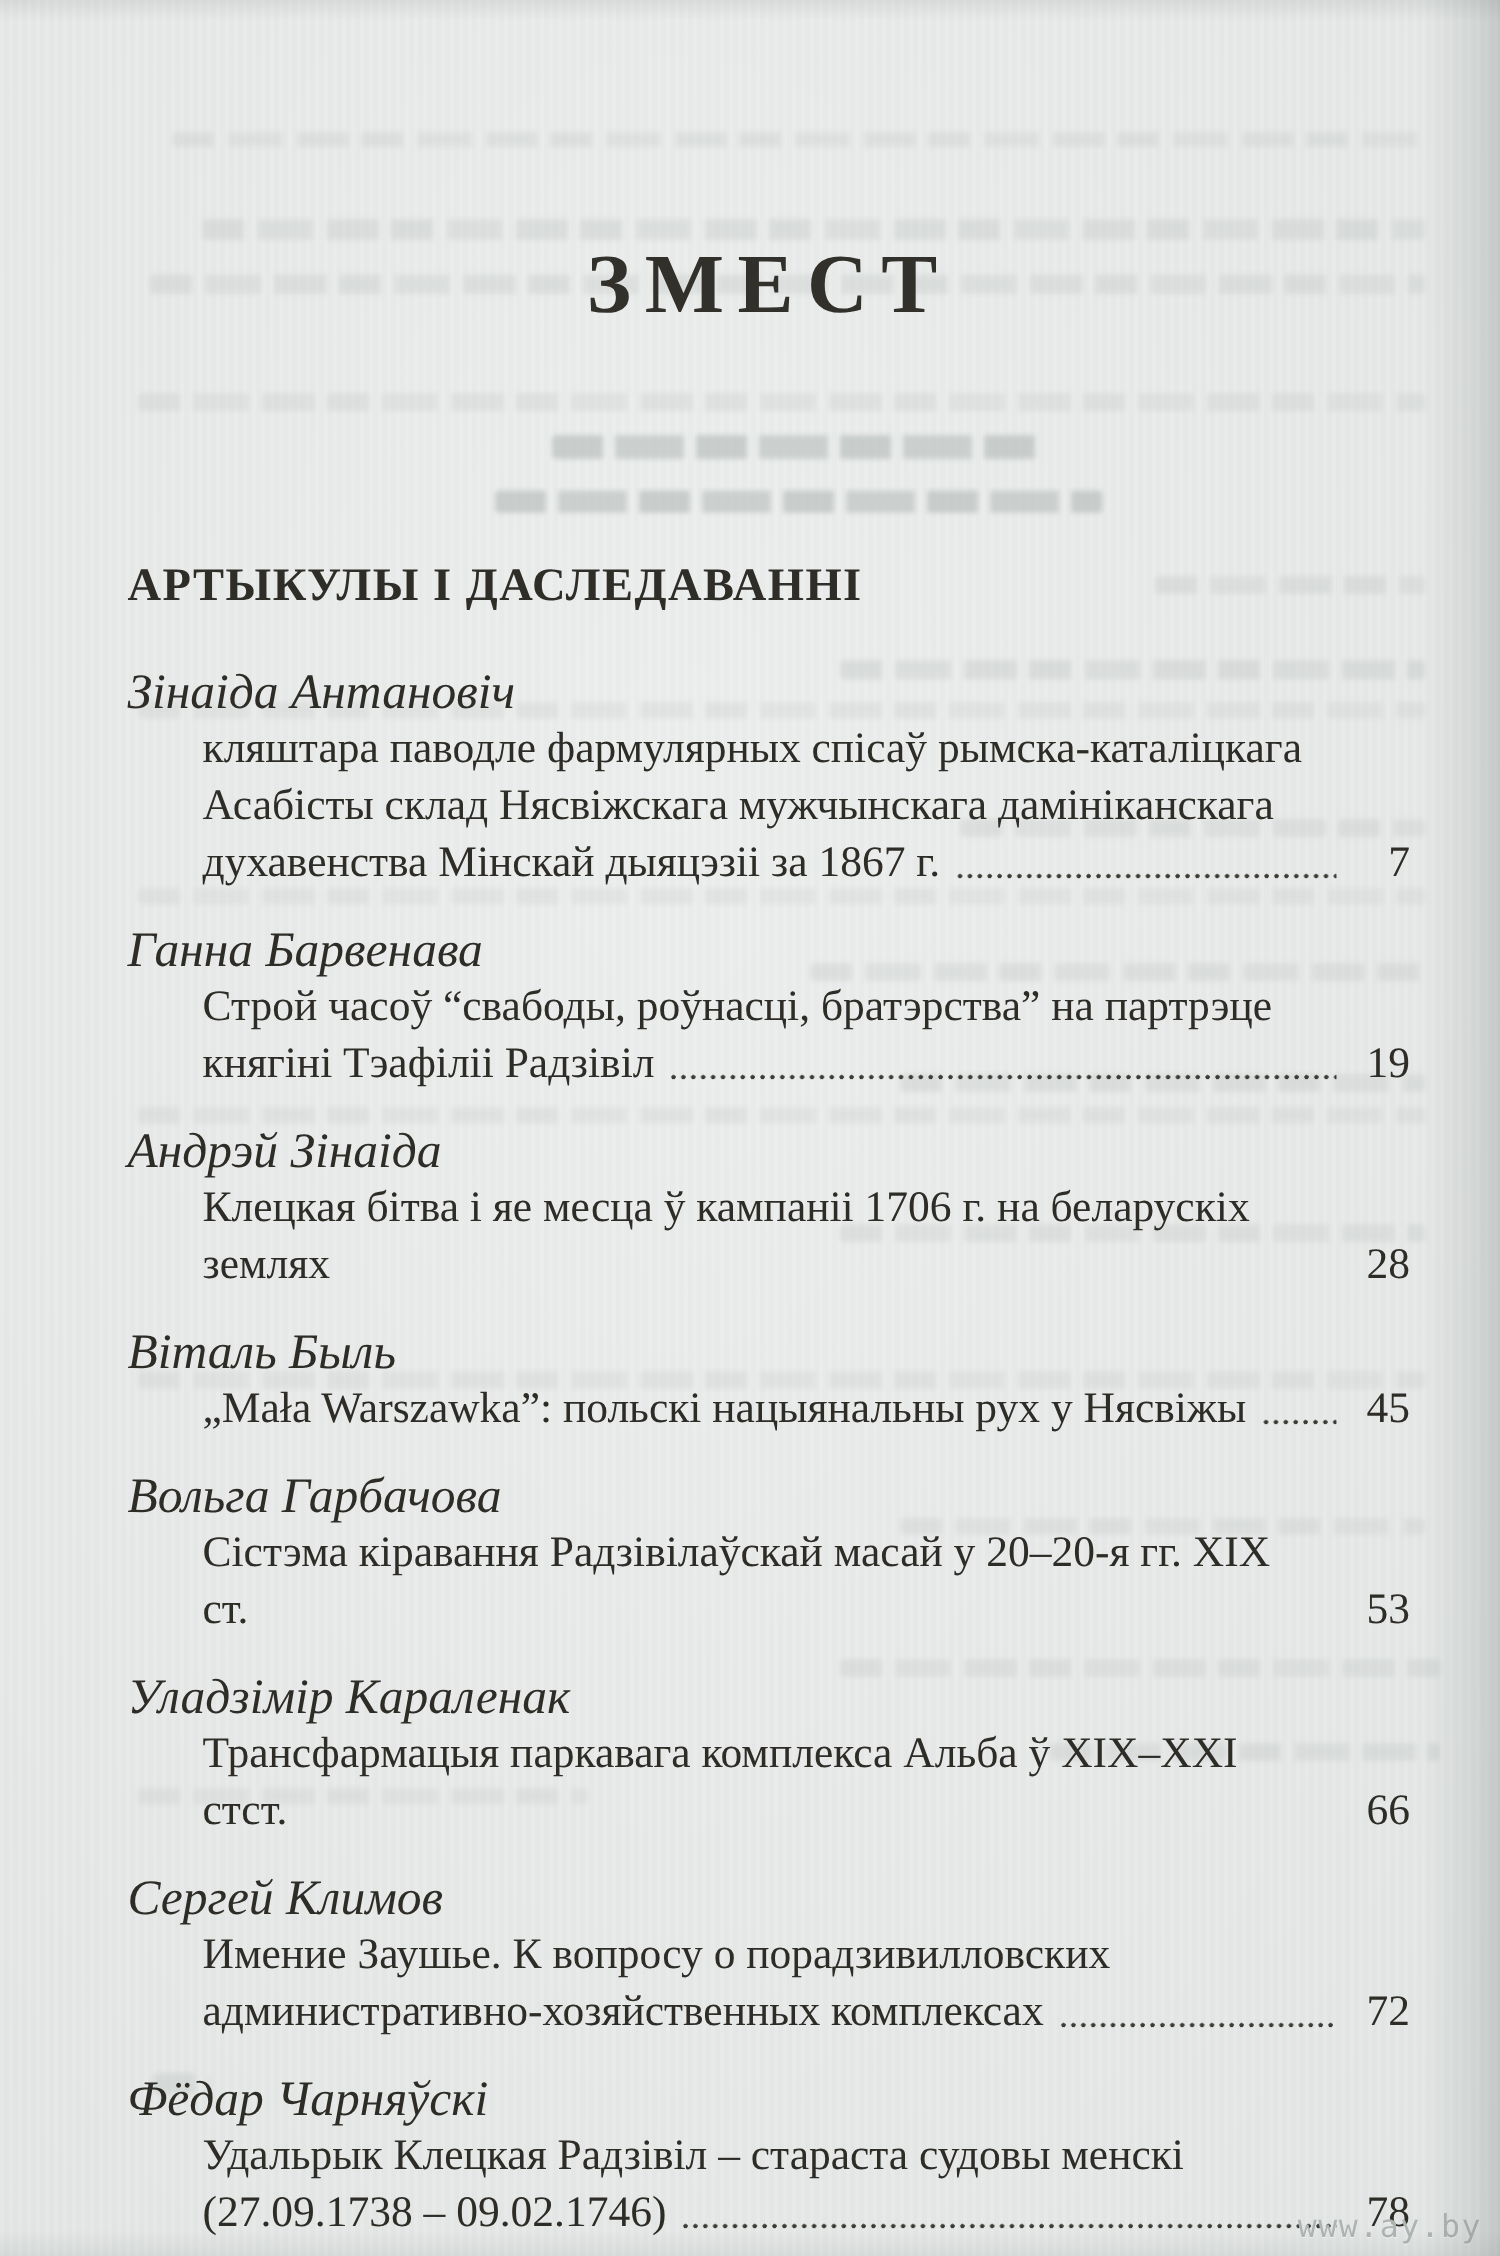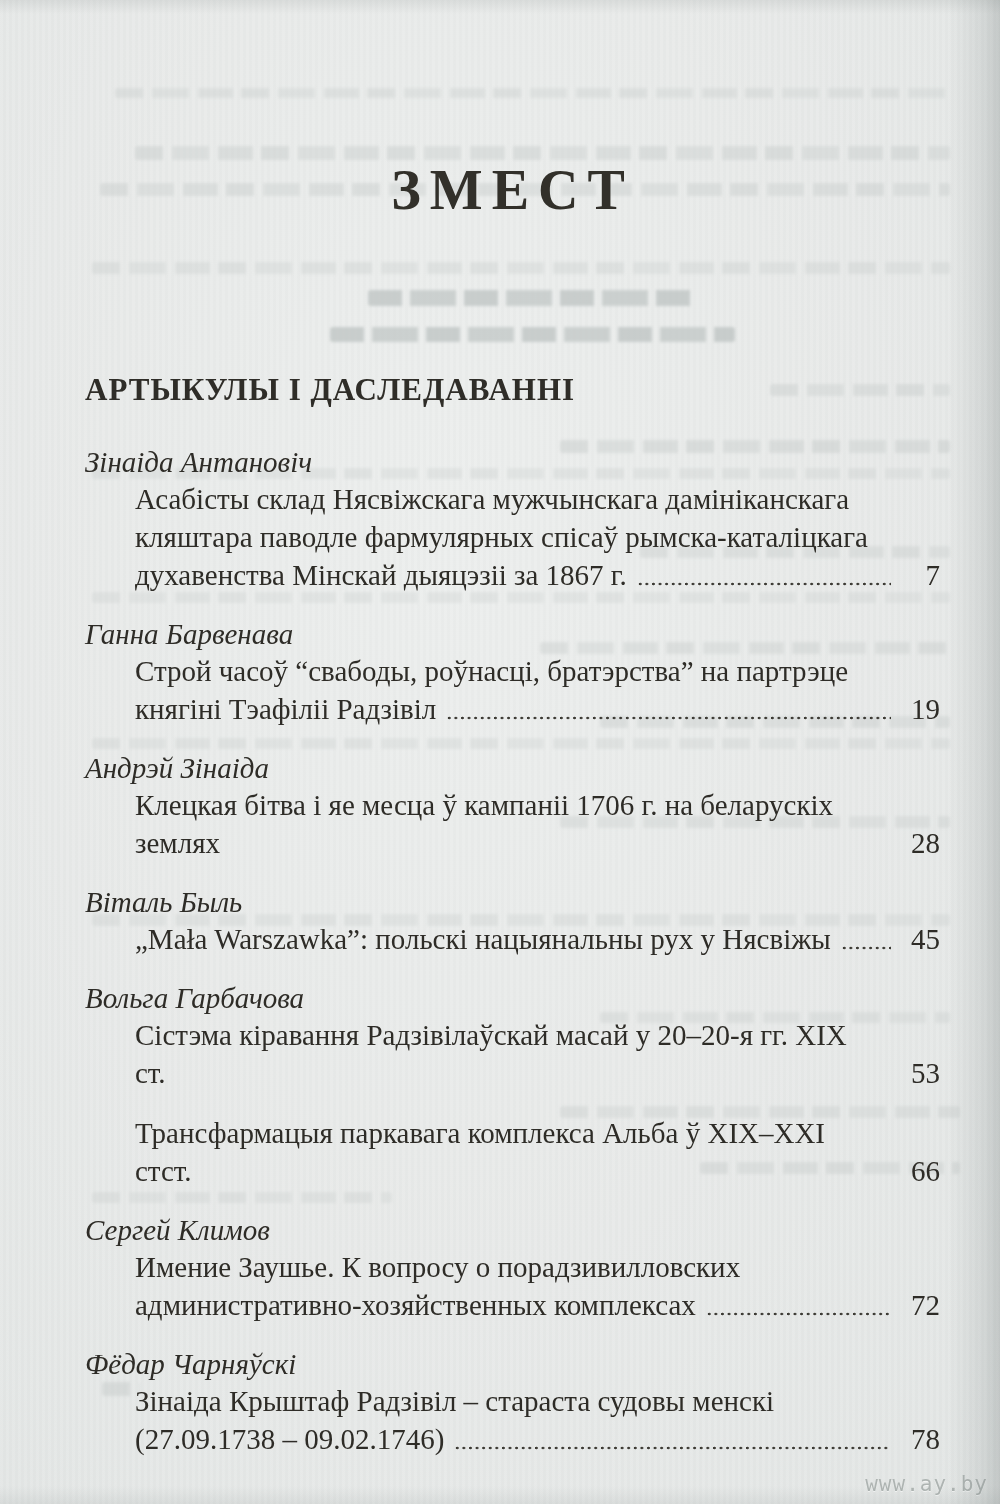--- a/index.html
+++ b/index.html
@@ -85,21 +85,21 @@
   }
 
   .toc-entries {
     margin-top: 36px;
   }
   .entry {
     margin-bottom: 22px;
   }
   .entry-author {
     font-style: italic;
-    font-size: 29px;
+    font-size: 33px;
     line-height: 36px;
   }
   .title-line {
     padding-left: 50px;
     font-size: 29px;
     line-height: 38px;
   }
   .title-line.last {
     display: flex;
     align-items: flex-end;
@@ -157,22 +157,22 @@
   <div class="ghost" style="left:92px;  top:1192px; width:300px; height:11px; opacity:.30;"></div>
   <div class="ghost" style="left:102px; top:1382px; width:38px; height:14px; opacity:.45;"></div>
 
   <div class="content">
     <h1 class="doc-title">ЗМЕСТ</h1>
     <h2 class="section-heading">АРТЫКУЛЫ І ДАСЛЕДАВАННІ</h2>
     <div class="toc-entries">
   <div class="entry">
     <div class="entry-author">Зінаіда Антановіч</div>
     <div class="entry-lines">
+            <div class="title-line">кляштара паводле фармулярных спісаў рымска-каталіцкага</div>
             <div class="title-line">Асабісты склад Нясвіжскага мужчынскага дамініканскага</div>
-            <div class="title-line">кляштара паводле фармулярных спісаў рымска-каталіцкага</div>
             <div class="title-line last">
               <span>духавенства Мінскай дыяцэзіі за 1867 г.</span>
               <span class="leader"></span>
               <span class="pg">7</span>
             </div>
           </div>
   </div>
 
   <div class="entry">
     <div class="entry-author">Ганна Барвенава</div>
@@ -213,20 +213,21 @@
     <div class="entry-lines">
             <div class="title-line last">
               <span>Сістэма кіравання Радзівілаўскай масай у 20–20-я гг. XIX ст.</span>
               <span class="leader"></span>
               <span class="pg">53</span>
             </div>
           </div>
   </div>
 
   <div class="entry">
+    <div class="entry-author">Уладзімір Караленак</div>
     <div class="entry-lines">
             <div class="title-line last">
               <span>Трансфармацыя паркавага комплекса Альба ў XIX–XXI стст.</span>
               <span class="leader"></span>
               <span class="pg">66</span>
             </div>
           </div>
   </div>
 
   <div class="entry">
@@ -237,21 +238,21 @@
               <span>административно-хозяйственных комплексах</span>
               <span class="leader"></span>
               <span class="pg">72</span>
             </div>
           </div>
   </div>
 
   <div class="entry">
     <div class="entry-author">Фёдар Чарняўскі</div>
     <div class="entry-lines">
-            <div class="title-line">Зінаіда Крыштаф Радзівіл – стараста судовы менскі</div>
+            <div class="title-line">Удальрык Клецкая Радзівіл – стараста судовы менскі</div>
             <div class="title-line last">
               <span>(27.09.1738 – 09.02.1746)</span>
               <span class="leader"></span>
               <span class="pg">78</span>
             </div>
           </div>
   </div>
 </div>
   </div>
 

